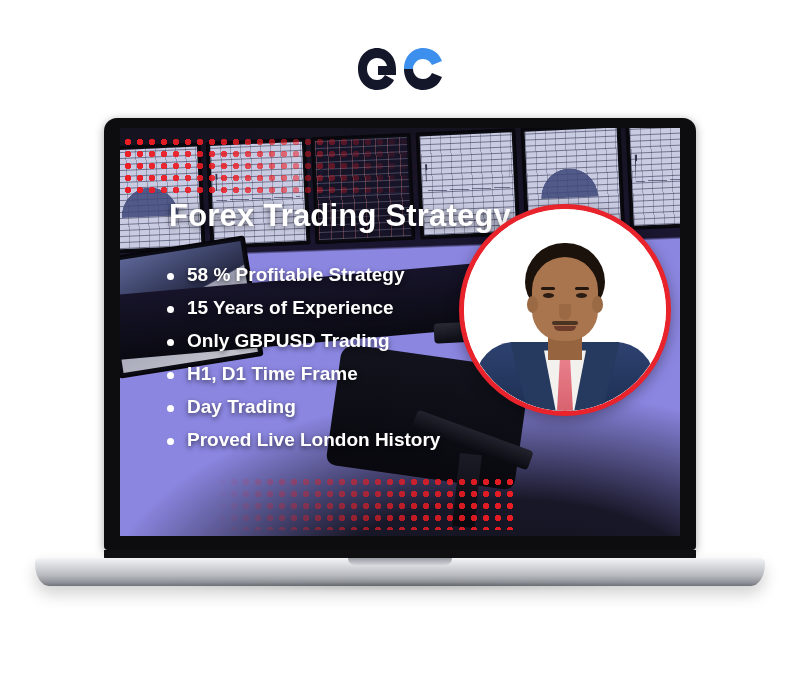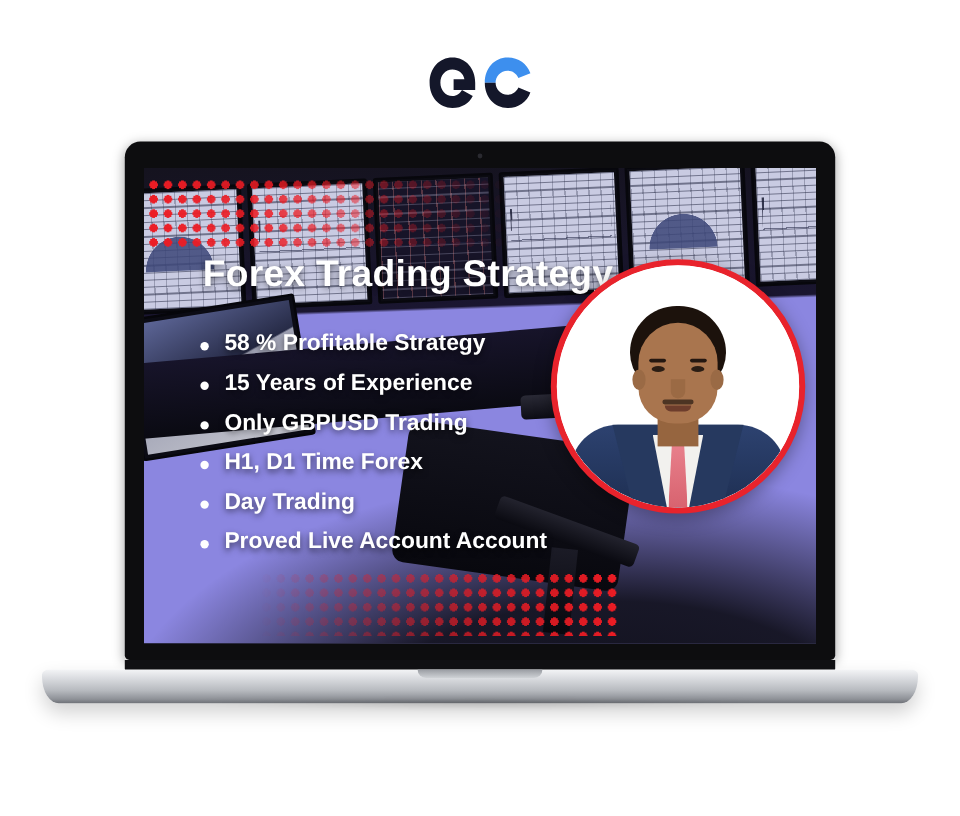--- a/index.html
+++ b/index.html
@@ -20,21 +20,21 @@
 
   
   .laptop { position:absolute; left:0; top:110px; width:800px; height:480px; }
 
   .laptop-lid {
     position:absolute; left:104px; top:8px;
     width:592px; height:432px;
     background:#0d0d0f;
     border-radius:13px 13px 4px 4px;
     box-shadow:0 2px 10px rgba(0,0,0,0.35);
-    padding:22px 16px 14px 16px;
+    padding:10px 16px 14px 16px;
   }
   .webcam {
     position:absolute; left:50%; top:10px; margin-left:-2px;
     width:4px; height:4px; border-radius:50%;
     background:#2a2a30;
   }
 
   
   .screen {
     position:relative; width:100%; height:100%;
@@ -344,23 +344,23 @@
 
         <div class="dots dots-tl"></div>
         <div class="dots dots-br"></div>
 
         <div class="slide-title">Forex Trading Strategy</div>
 
         <ul class="bullets">
           <li>58 % Profitable Strategy</li>
           <li>15 Years of Experience</li>
           <li>Only GBPUSD Trading</li>
-          <li>H1, D1 Time Forex</li>
+          <li>H1, D1 Time Frame</li>
           <li>Day Trading</li>
-          <li>Proved Live Account Account</li>
+          <li>Proved Live London History</li>
         </ul>
 
         <div class="portrait">
           <div class="p-inner">
             <span class="p-suit"></span>
             <span class="p-lapel-l"></span>
             <span class="p-lapel-r"></span>
             <span class="p-shirt"></span>
             <span class="p-tie"></span>
             <span class="p-knot"></span>

